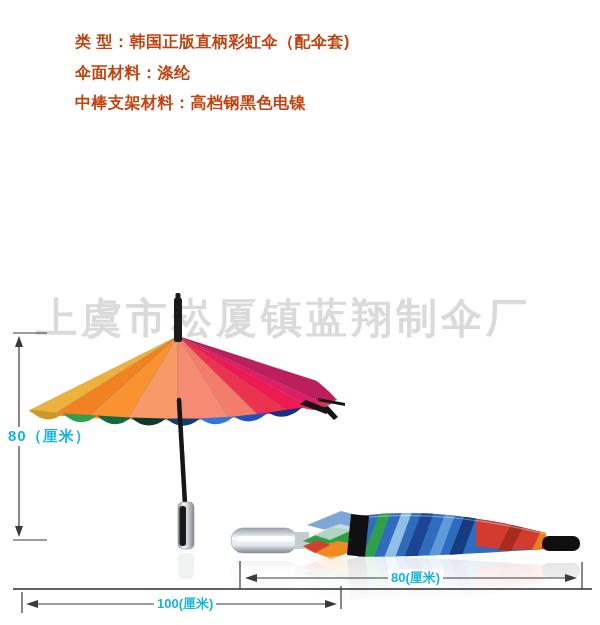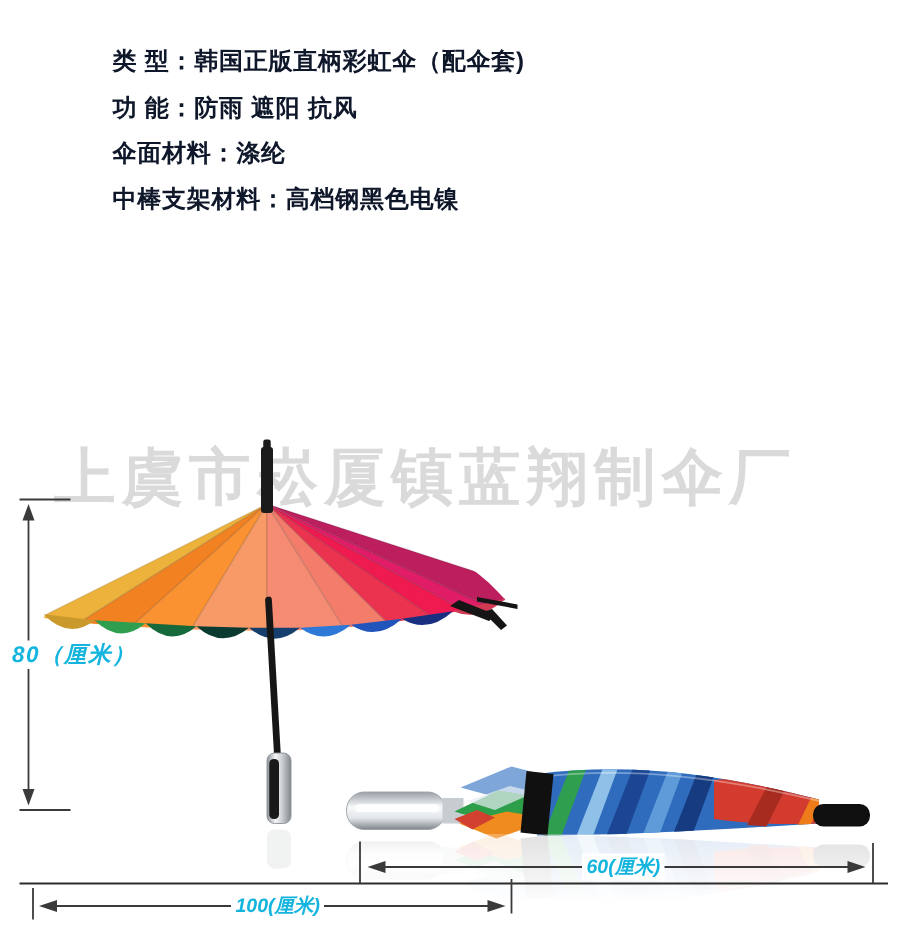--- a/index.html
+++ b/index.html
@@ -4,46 +4,44 @@
 <style>
   html,body{margin:0;padding:0;}
   body{
     width:600px;height:625px;position:relative;background:#ffffff;overflow:hidden;
     font-family:"Liberation Sans","DejaVu Sans",sans-serif;
   }
   .specs{
     position:absolute;left:75px;top:33px;z-index:3;
   }
   .spec-line{
-    font-size:16px;font-weight:bold;color:#0f172a;
+    font-size:16px;font-weight:bold;color:#c2410c;
     height:18px;line-height:18px;margin-bottom:12.5px;letter-spacing:0.5px;
     white-space:nowrap;
   }
   .watermark{
     position:absolute;left:36px;top:291px;z-index:0;
     font-size:41px;font-weight:700;color:var(--watermark-color,#dadada);
     letter-spacing:4px;white-space:nowrap;
   }
   .scene{position:absolute;left:0;top:0;z-index:1;}
   .dim-label{
     position:absolute;z-index:2;background:#ffffff;
     color:var(--accent-cyan,#13b5de);font-weight:bold;white-space:nowrap;
     padding:0 3px;
-    font-style:italic;
   }
   .dim-label.open-height{left:5px;top:427px;font-size:15px;letter-spacing:1px;}
   .dim-label.closed-length{left:388px;top:569px;font-size:13px;}
   .dim-label.open-diameter{left:154px;top:595px;font-size:13px;}
 </style>
 </head>
 <body style="--accent-cyan: #13b5de; --watermark-color: #dadada; background: rgb(255, 255, 255);">
 
 <div class="specs">
   <div class="spec-line">类  型：韩国正版直柄彩虹伞（配伞套)</div>
-  <div class="spec-line">功  能：防雨 遮阳 抗风</div>
   <div class="spec-line">伞面材料：涤纶</div>
   <div class="spec-line">中棒支架材料：高档钢黑色电镍</div>
 </div>
 
 <div class="watermark">上虞市崧厦镇蓝翔制伞厂</div>
 
 <svg class="scene" width="600" height="625" viewBox="0 0 600 625">
   <defs>
     <clipPath id="domeClip">
       <path d="M29,412 C60,366 110,339 178,337 C250,340 306,364 337,400
@@ -172,14 +170,14 @@
 
     <line x1="22" y1="592" x2="22" y2="613"></line>
     <line x1="341" y1="586" x2="341" y2="609"></line>
     <line x1="29" y1="604" x2="334" y2="604"></line>
     <polygon points="26,604 38,600 38,608" stroke="none"></polygon>
     <polygon points="337,604 325,600 325,608" stroke="none"></polygon>
   </g>
 </svg>
 
 <div class="dim-label open-height">80（厘米）</div>
-<div class="dim-label closed-length">60(厘米)</div>
+<div class="dim-label closed-length">80(厘米)</div>
 <div class="dim-label open-diameter">100(厘米)</div>
 
 </body></html>

